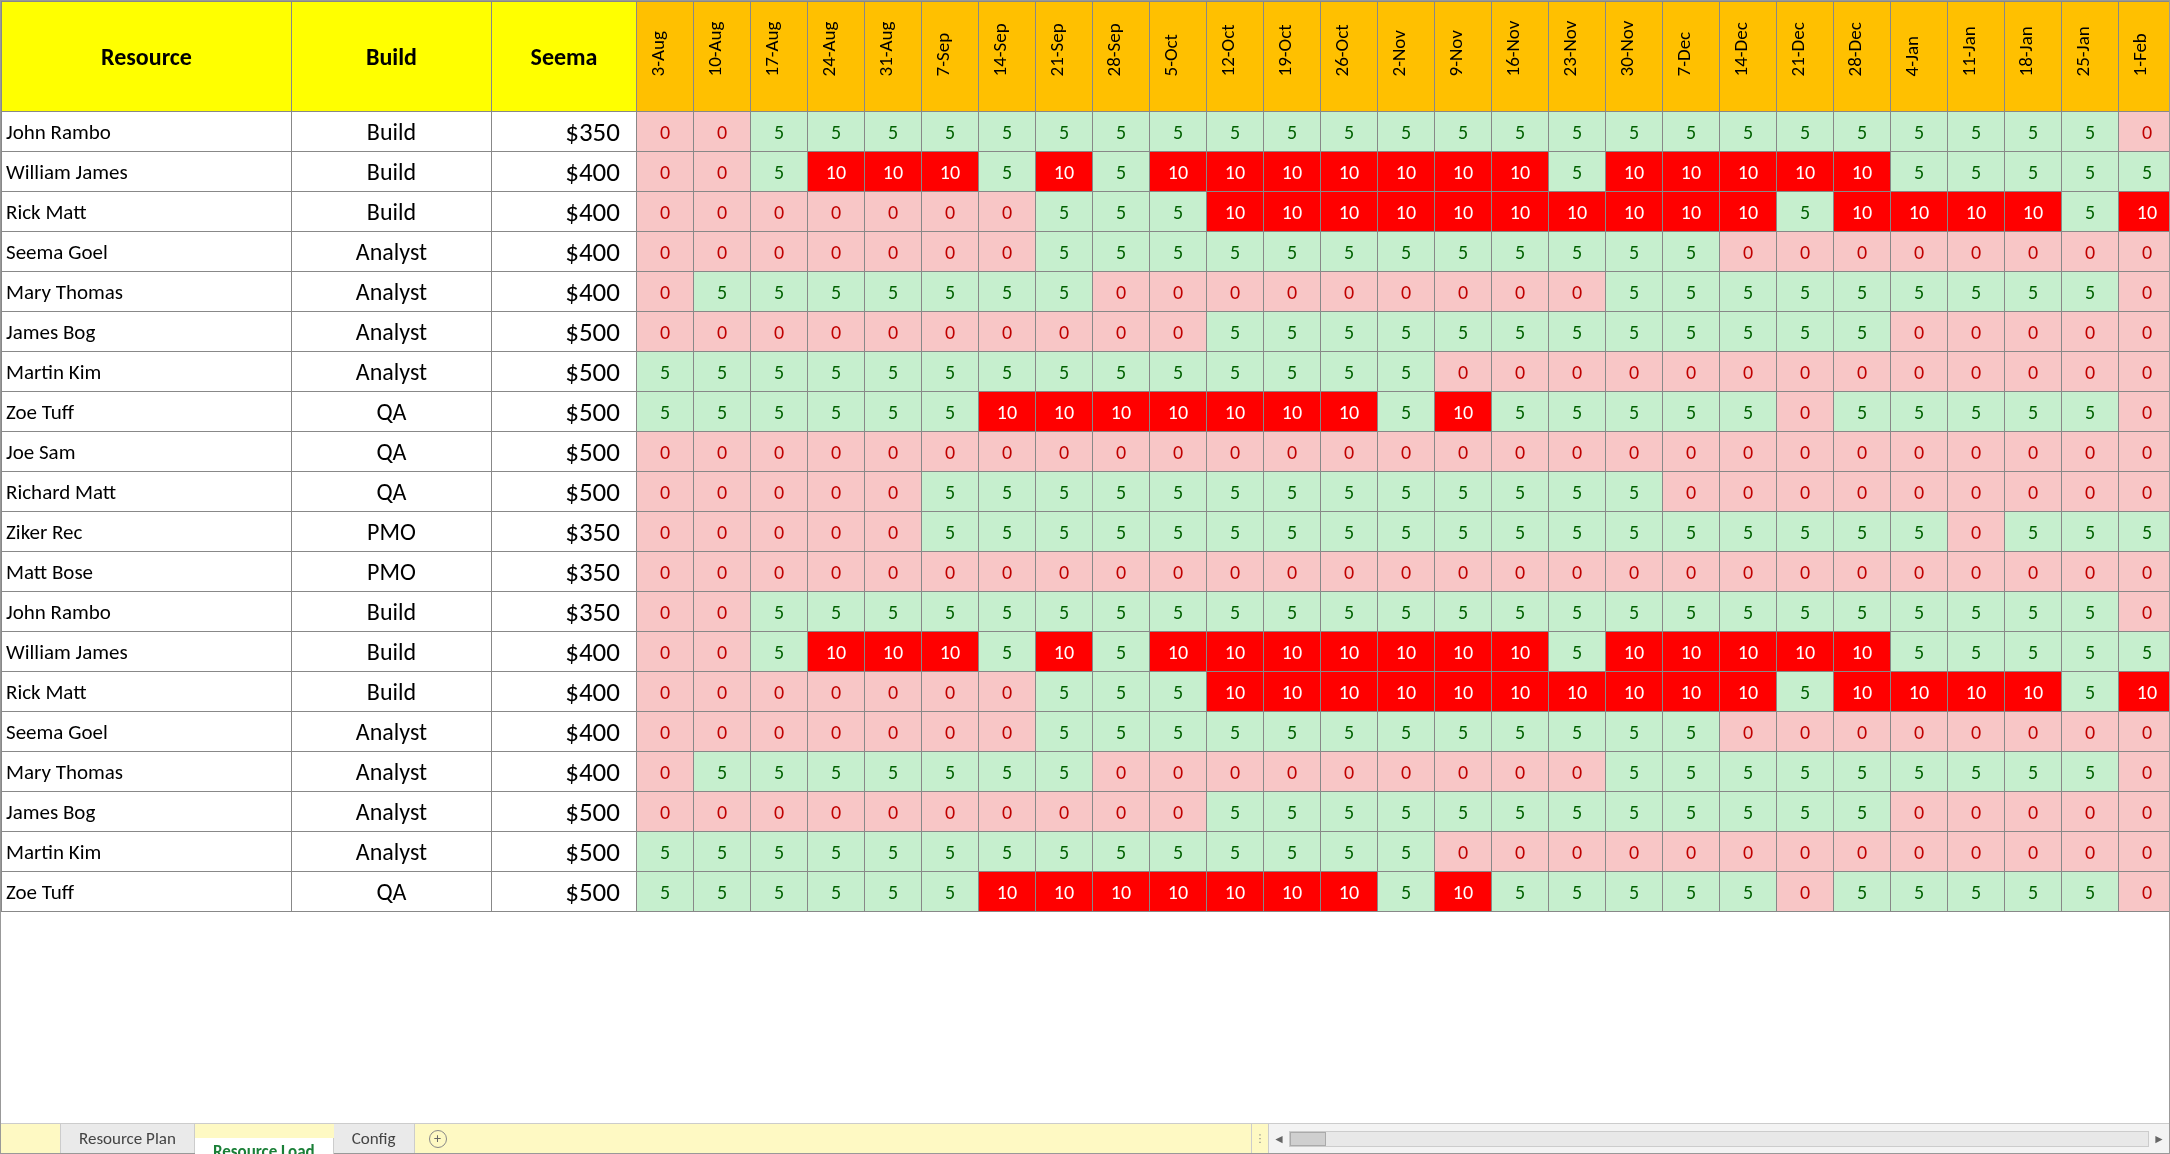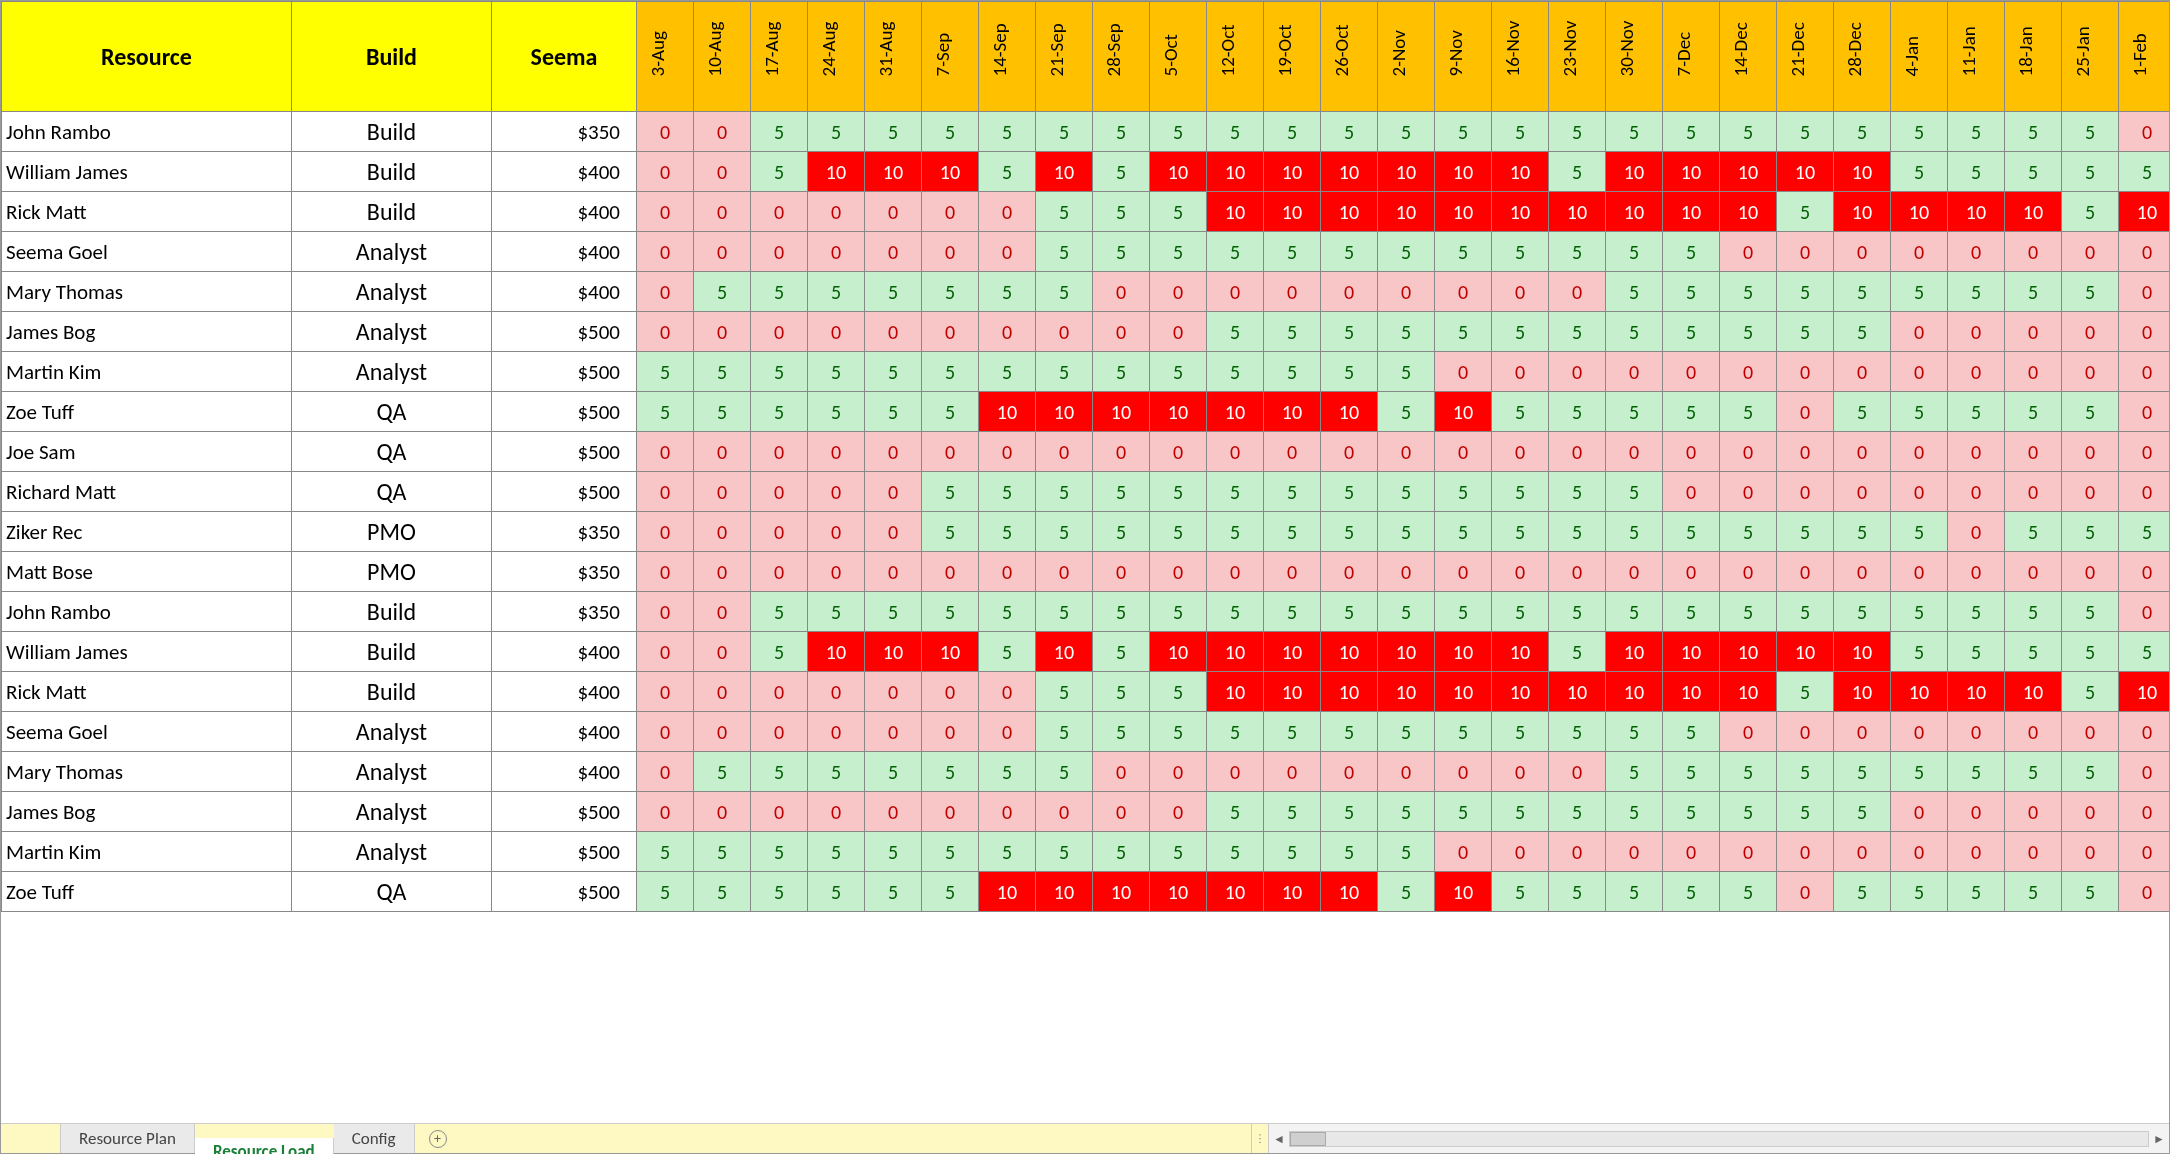--- a/index.html
+++ b/index.html
@@ -55,21 +55,21 @@
     .col-team { width: 200px; }
     .col-rate { width: 145px; }
     .col-date { width: 57px; }
     tbody td {
       text-align: center;
       font-size: 20px;
       background: #fff;
     }
     tbody td.name { text-align: left; padding-left: 4px; font-size: 21px; }
     tbody td.team { text-align: center; font-size: 24px; }
-    tbody td.rate { text-align: right; padding-right: 16px; font-size: 21px; }
+    tbody td.rate { text-align: right; padding-right: 16px; font-size: 27px; }
     tbody td.v0 { background: #f8c6c6; color: #c00000; }
     tbody td.v5 { background: #c6efce; color: #006100; }
     tbody td.v10 { background: #ff0000; color: #ffffff; }
     .tab-bar {
       height: 30px;
       background: #fef9c3;
       border-top: 1px solid #ccc;
       display: flex;
       align-items: stretch;
       font-size: 17px;

